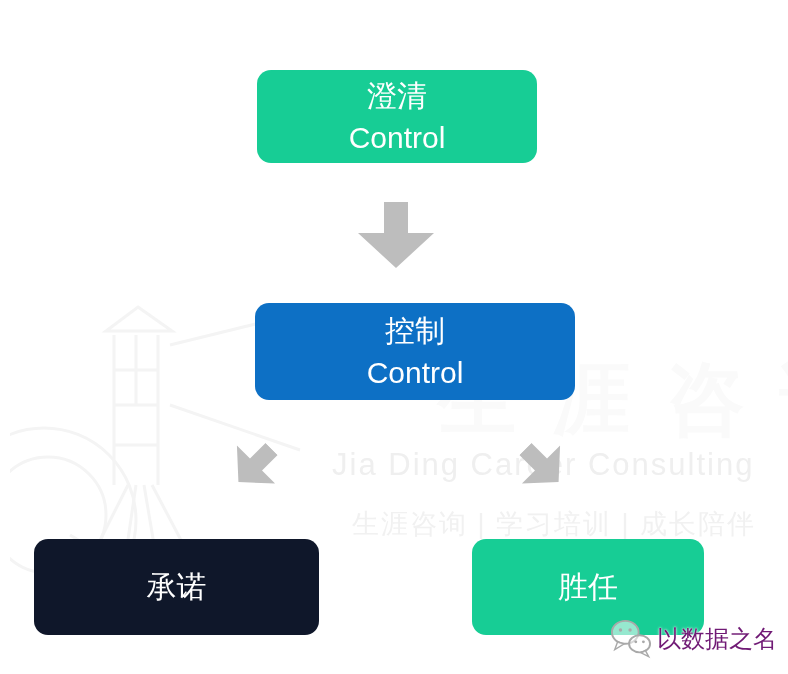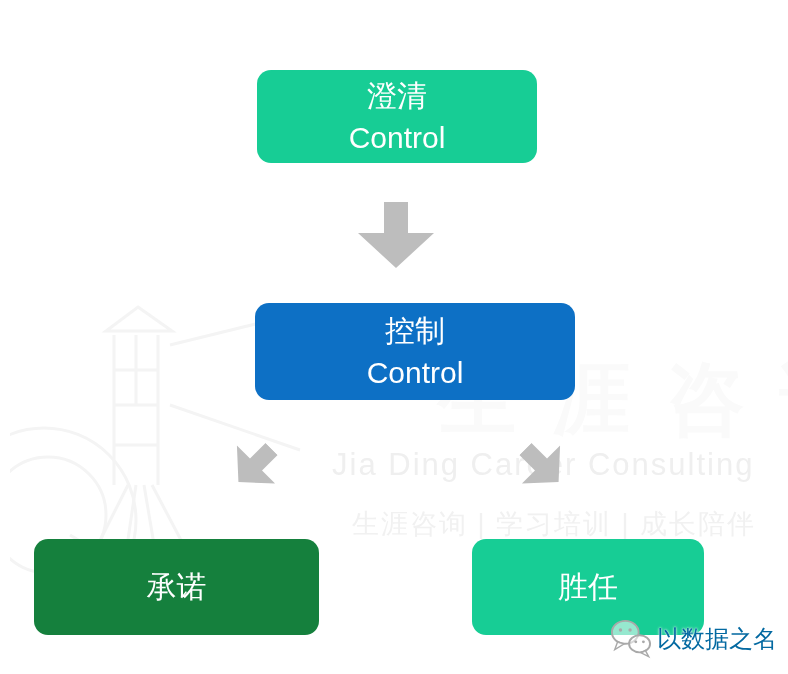--- a/index.html
+++ b/index.html
@@ -59,39 +59,39 @@
   <div class="node node-clarity" style="background-color: rgb(23, 205, 149);">
     <div>澄清</div>
     <div>Control</div>
   </div>
 
   <div class="node node-control" style="background-color: rgb(13, 112, 197);">
     <div>控制</div>
     <div>Control</div>
   </div>
 
-  <div class="node node-commitment" style="background-color: #15803d; justify-content: center;">
+  <div class="node node-commitment" style="background-color: #0f172a; justify-content: center;">
     <div>承诺</div>
   </div>
 
   <div class="node node-competence" style="background-color: rgb(23, 205, 149);">
     <div>胜任</div>
   </div>
 
   <svg class="arrow arrow-down" viewBox="0 0 76 66">
     <polygon points="26,0 50,0 50,31 76,31 38,66 0,31 26,31" style="fill: rgb(189, 189, 189);"></polygon>
   </svg>
   <svg class="arrow arrow-dl" viewBox="0 0 76 66">
     <polygon points="26,0 50,0 50,31 76,31 38,66 0,31 26,31" style="fill: rgb(189, 189, 189);"></polygon>
   </svg>
   <svg class="arrow arrow-dr" viewBox="0 0 76 66">
     <polygon points="26,0 50,0 50,31 76,31 38,66 0,31 26,31" style="fill: rgb(189, 189, 189);"></polygon>
   </svg>
 
-  <div class="brand" style="color: #0369a1;">
+  <div class="brand" style="color: #701a75;">
     <svg width="42" height="42" viewBox="0 0 44 44">
       <g>
         <ellipse cx="16" cy="15" rx="14" ry="12" fill="rgba(255,255,255,0.55)" stroke="#a9a9a9" stroke-width="2"></ellipse>
         <polygon points="8,25 5,33 15,27" fill="rgba(255,255,255,0.55)" stroke="#a9a9a9" stroke-width="1.5"></polygon>
         <circle cx="11" cy="12.5" r="1.8" fill="#a9a9a9"></circle>
         <circle cx="21" cy="12.5" r="1.8" fill="#a9a9a9"></circle>
         <ellipse cx="31" cy="27" rx="11" ry="9" fill="rgba(255,255,255,0.55)" stroke="#a9a9a9" stroke-width="2"></ellipse>
         <polygon points="37,34 40.5,40.5 32.5,36.5" fill="rgba(255,255,255,0.55)" stroke="#a9a9a9" stroke-width="1.5"></polygon>
         <circle cx="27" cy="25" r="1.5" fill="#a9a9a9"></circle>
         <circle cx="35" cy="25" r="1.5" fill="#a9a9a9"></circle>

